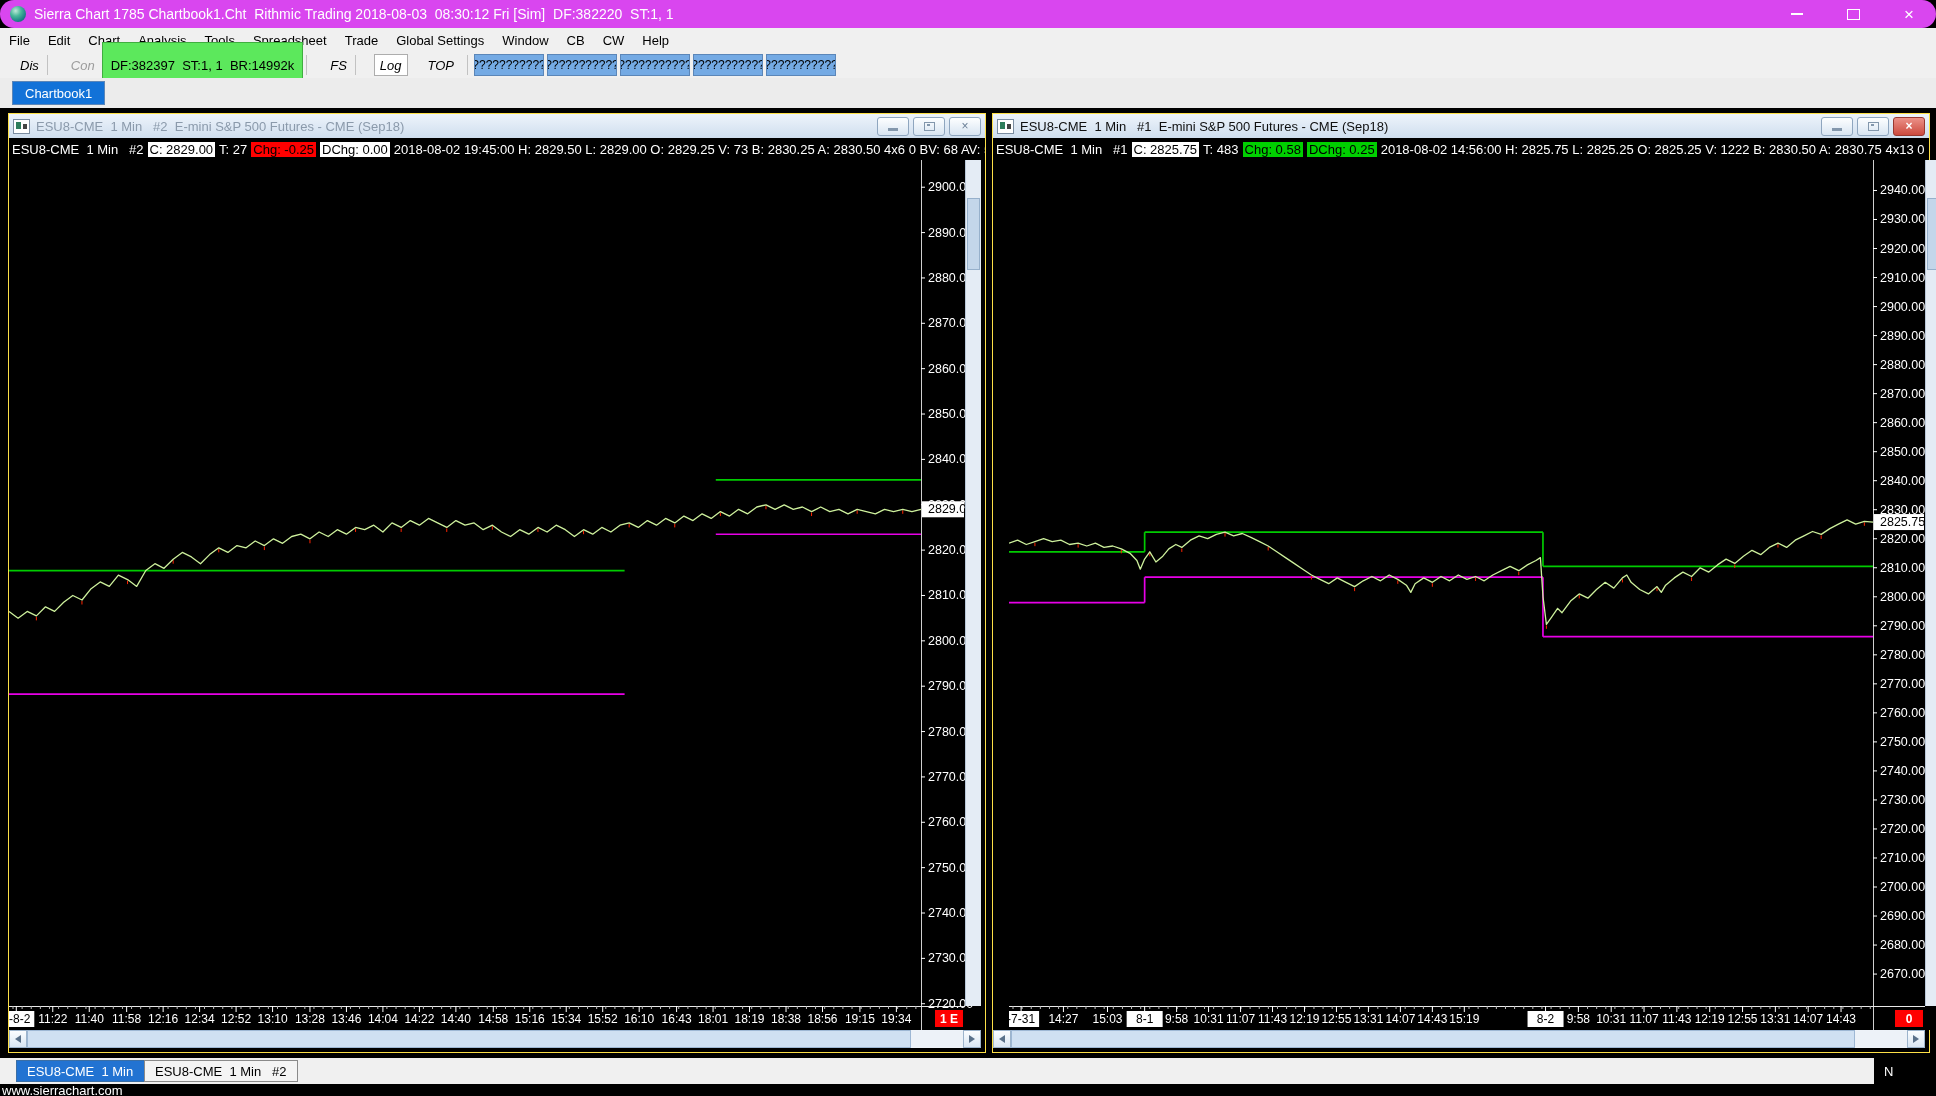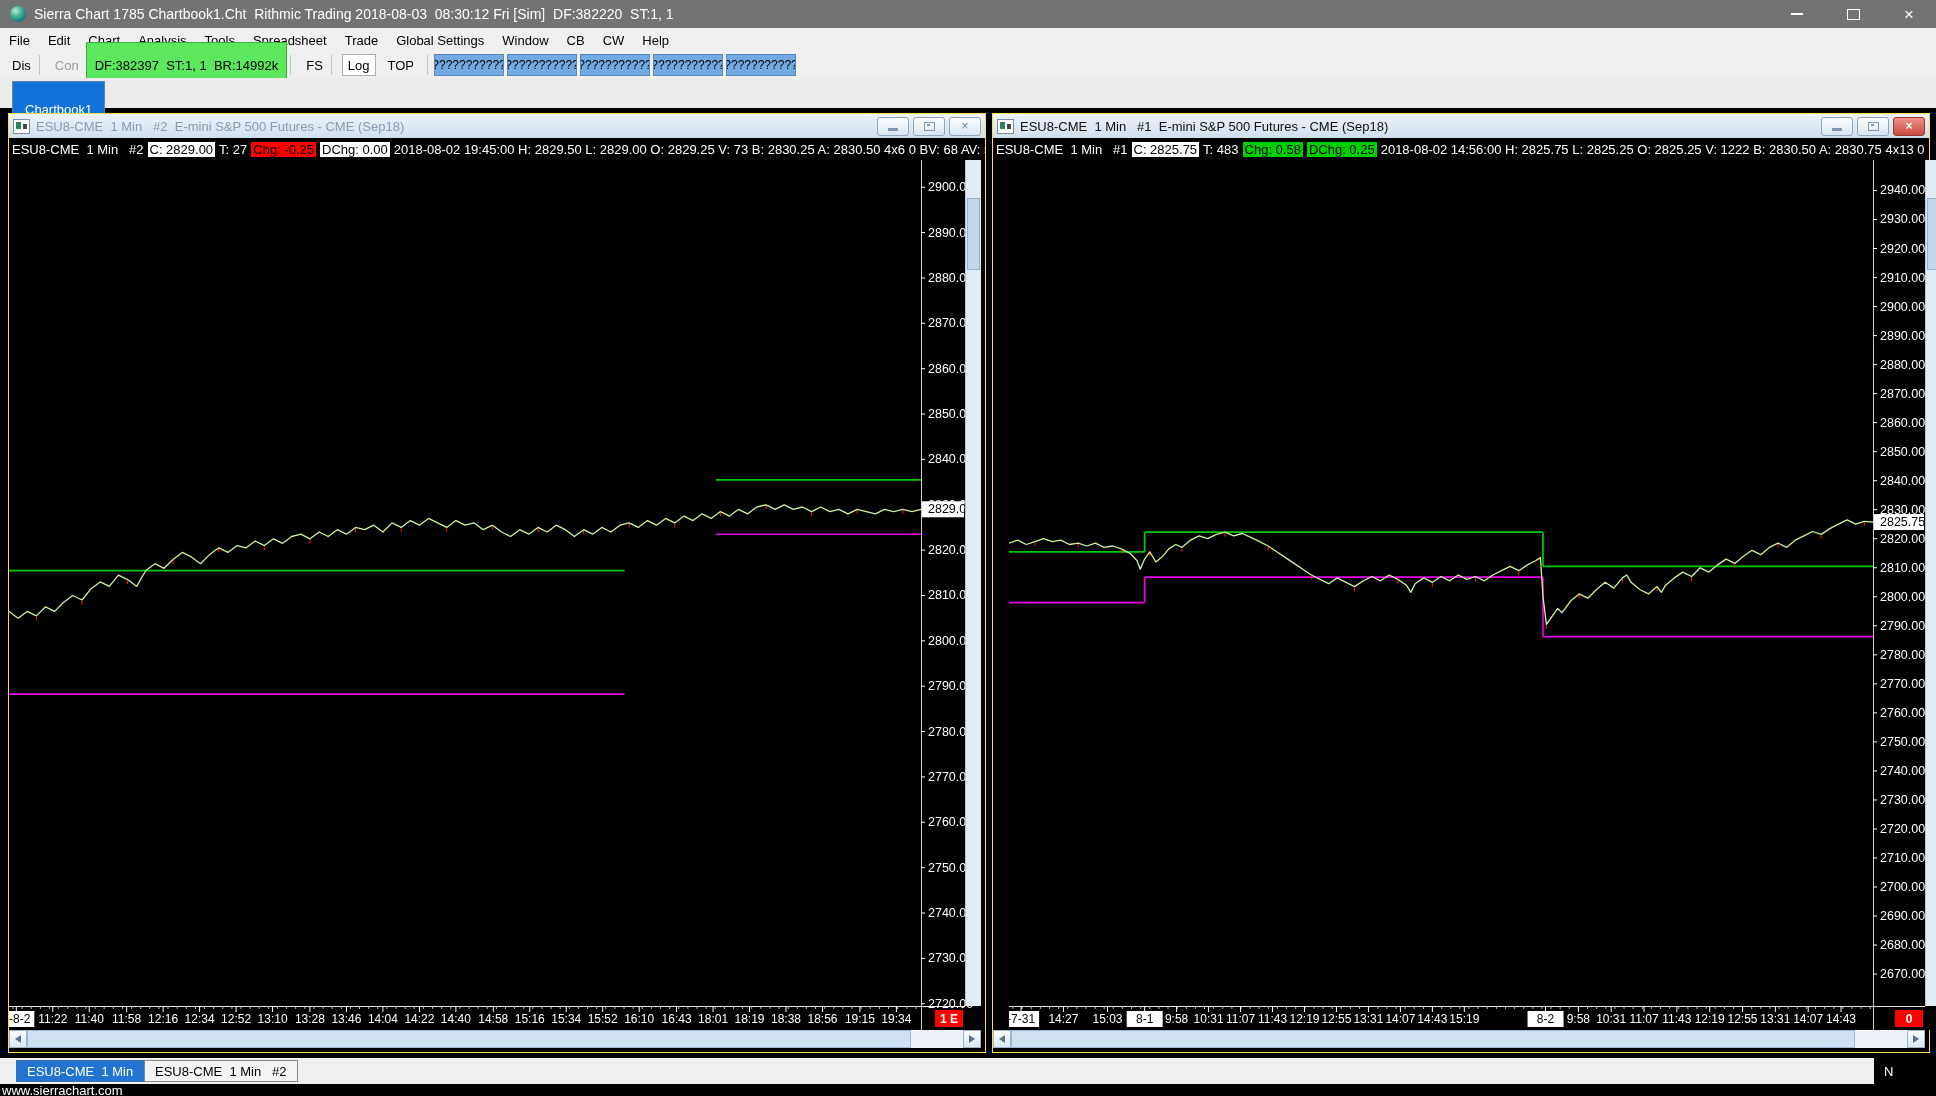--- a/index.html
+++ b/index.html
@@ -1,43 +1,43 @@
 <!DOCTYPE html>
 <html><head>
 <meta charset="utf-8">
 <style>
   html,body{margin:0;padding:0;background:#000;width:1936px;height:1096px;overflow:hidden;
     font-family:"Liberation Sans",sans-serif;-webkit-font-smoothing:antialiased;}
   .pre{white-space:pre;}
   
-  #titlebar{position:absolute;left:0;top:0;width:1936px;height:28px;background:#737373;color:#fff;
-    display:flex;align-items:center;font-size:14px;}
+  #titlebar{position:absolute;left:0;top:0;width:1936px;height:28px;background:#d946ef;color:#fff;
+    display:flex;align-items:center;font-size:14px;border-radius:14px;}
   #app-icon{width:16px;height:16px;border-radius:50%;margin:0 8px 0 10px;
     background:radial-gradient(circle at 35% 30%,#bfe9d8 0%,#49b89a 35%,#1b7f86 70%,#0d4d66 100%);}
   #title-text{white-space:pre;}
   #win-controls{margin-left:auto;display:flex;align-items:center;margin-right:14px;gap:30px;}
   .wc{width:26px;height:18px;display:flex;align-items:center;justify-content:center;color:#fff;}
   .wc .minbar{width:12px;height:2px;background:#fff;}
   .wc .maxbox{width:11px;height:9px;border:1px solid #fff;}
   .wc.close{font-size:17px;line-height:17px;}
   #menubar{position:absolute;left:0;top:28px;width:1936px;height:24px;background:#f0f0f0;
     border-bottom:1px solid #3b82f6;display:flex;align-items:center;font-size:13px;color:#000;}
   .menu-item{padding:0 9px;height:100%;display:flex;align-items:center;}
   #toolbar{position:absolute;left:0;top:52px;width:1936px;height:26px;background:#f0f0f0;
     display:flex;align-items:center;font-size:13px;color:#000;}
-  .tb-btn{height:20px;display:flex;align-items:center;padding:0 5px;margin-left:7px;}
+  .tb-btn{height:20px;display:flex;align-items:center;padding:0 5px;margin-left:15px;font-style:italic;}
   .tb-btn.disabled{color:#9c9c9c;}
   .tb-sep{width:1px;height:20px;background:#c2c2c2;margin:0 3px;}
   #tb-df{height:20px;display:flex;align-items:center;padding:12px 8px;border:1px solid #3fae3f;margin-left:2px;}
   .tb-btn.pressed{background:#fff;border:1px solid #adadad;}
   .tb-unk{height:20px;width:68px;margin-left:3px;border:1px solid #5b86b8;display:flex;
     align-items:center;justify-content:center;overflow:hidden;font-size:12px;letter-spacing:0;}
   #chartbook-row{position:absolute;left:0;top:78px;width:1936px;height:30px;background:#ececec;
     display:flex;align-items:flex-start;}
-  .cb-tab{margin:3px 0 0 12px;height:22px;padding:16px 12px;display:flex;align-items:center;
+  .cb-tab{margin:3px 0 0 12px;height:22px;padding:0 12px;display:flex;align-items:center;
     font-size:13px;border:1px solid #5b86b8;}
   .cb-tab.active{color:#fff;}
   
   .chart-window{position:absolute;border:1px solid #fde047;background:#000;box-sizing:border-box;}
   .cw-titlebar{height:24px;background:linear-gradient(#eef4fb,#cfdeee);display:flex;align-items:center;
     font-size:13px;color:#8b9aab;}
   .chart-window.active .cw-titlebar{color:#101010;}
   .cw-icon{width:15px;height:13px;background:#fff;border:1px solid #7b8da1;margin:0 6px 0 4px;position:relative;}
   .cw-icon::before{content:"";position:absolute;left:2px;top:2px;width:5px;height:7px;background:#2e7d5b;}
   .cw-icon::after{content:"";position:absolute;right:2px;top:4px;width:4px;height:5px;background:#444;}

